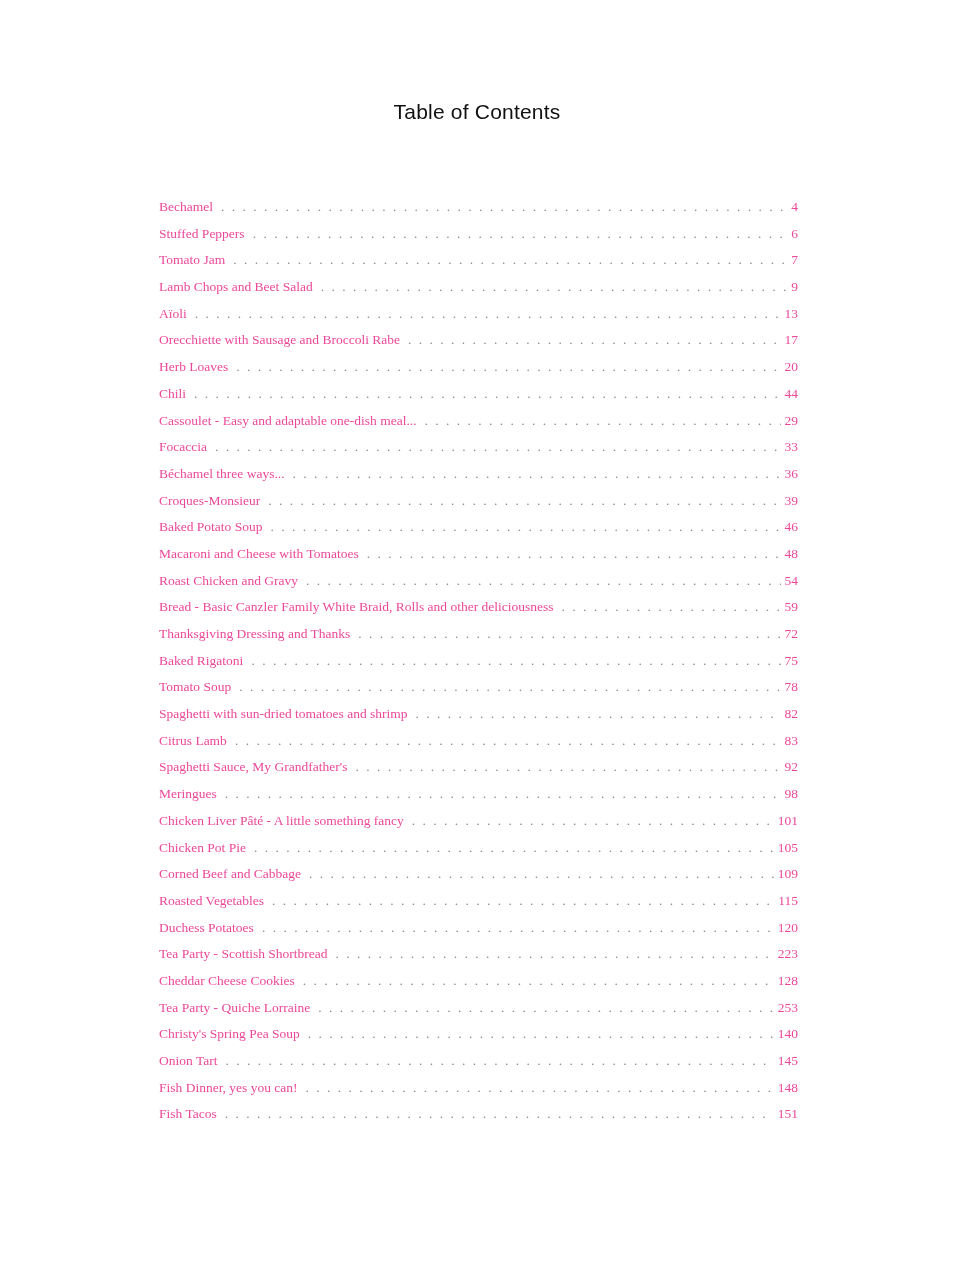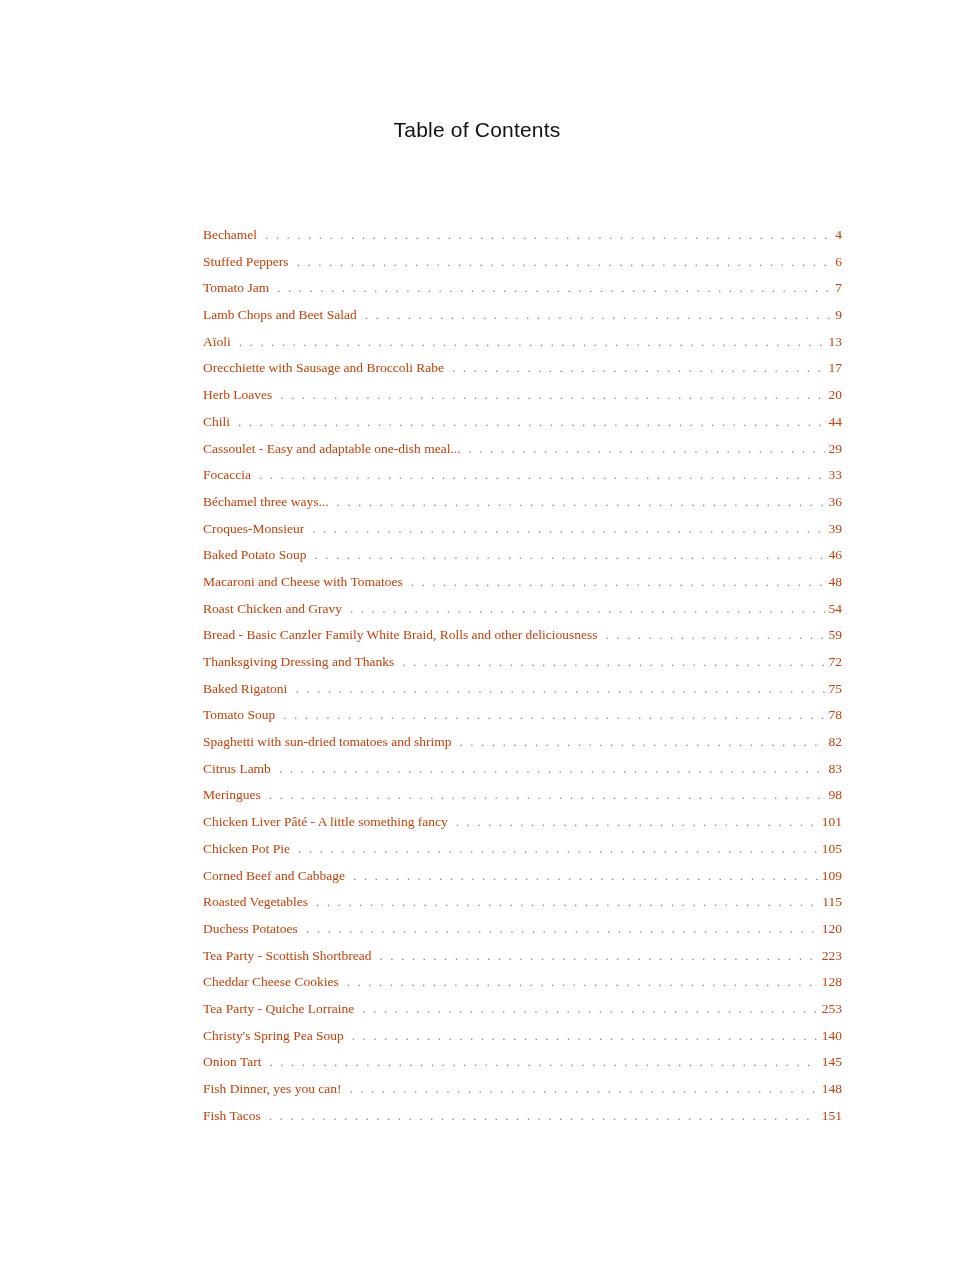--- a/index.html
+++ b/index.html
@@ -9,40 +9,39 @@
   }
   .page {
     position: relative;
     width: 954px;
     height: 1276px;
     background: #ffffff;
     overflow: hidden;
   }
   .doc-title {
     position: absolute;
-    top: 118px;
+    top: 100px;
     left: 0;
     width: 100%;
     margin: 0;
     text-align: center;
     font-family: "Liberation Sans", sans-serif;
     font-size: 21px;
     font-weight: 400;
     color: #111111;
     letter-spacing: 0.2px;
   }
   .toc {
     position: absolute;
     left: 159px;
-    top: 227px;
+    top: 199px;
     width: 639px;
     font-family: "Liberation Serif", serif;
     font-size: 13.5px;
-    color: #c2410c;
-    margin-left: 44px;
+    color: #ec4899;
   }
   .toc-row {
     display: flex;
     align-items: baseline;
     height: 26.7px;
   }
   .toc-label {
     flex: 0 0 auto;
     white-space: nowrap;
   }
@@ -190,20 +189,25 @@
     <span class="toc-leader"></span>
     <span class="toc-page">82</span>
   </div>
 
   <div class="toc-row">
     <span class="toc-label">Citrus Lamb</span>
     <span class="toc-leader"></span>
     <span class="toc-page">83</span>
   </div>
 
+  <div class="toc-row">
+    <span class="toc-label">Spaghetti Sauce, My Grandfather's</span>
+    <span class="toc-leader"></span>
+    <span class="toc-page">92</span>
+  </div>
 
   <div class="toc-row">
     <span class="toc-label">Meringues</span>
     <span class="toc-leader"></span>
     <span class="toc-page">98</span>
   </div>
 
   <div class="toc-row">
     <span class="toc-label">Chicken Liver Pâté - A little something fancy</span>
     <span class="toc-leader"></span>

